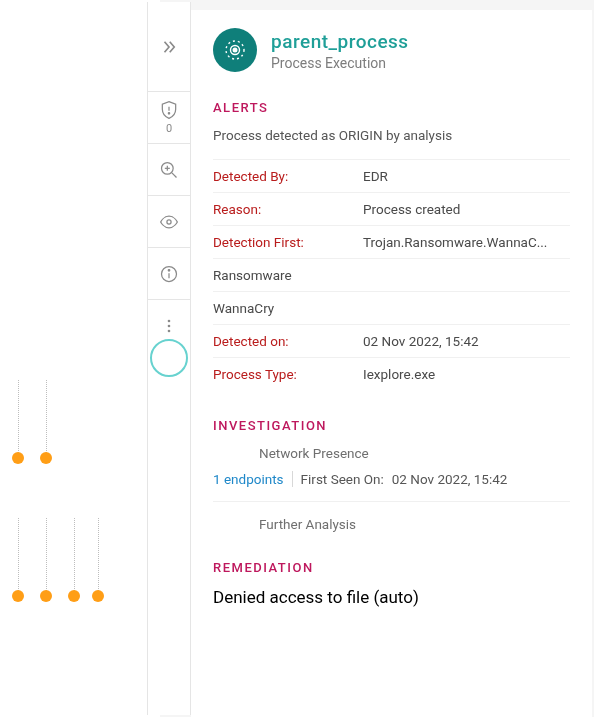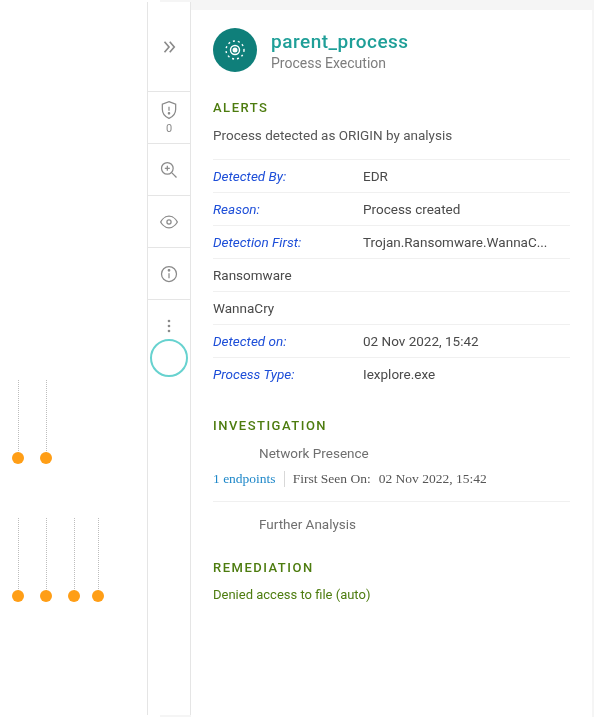--- a/index.html
+++ b/index.html
@@ -117,42 +117,41 @@
     letter-spacing: 0.5px;
   }
   .proc-sub {
     color: #7d7d7d;
     font-size: 14px;
     margin-top: 2px;
   }
   .section-title {
     font-size: 13px;
     letter-spacing: 1.5px;
-    color: #4d7c0f;
+    color: #be185d;
     font-weight: 500;
     margin-bottom: 12px;
   }
   .origin-line {
     font-size: 13.5px;
     color: #565656;
     margin-bottom: 16px;
   }
   .kv-row {
     display: flex;
     padding: 8px 0;
     border-top: 1px solid #f0f0f0;
     font-size: 13.5px;
     color: #565656;
   }
   .kv-row:first-of-type { border-top: 1px solid #f0f0f0; }
   .kv-key {
     width: 150px;
-    color: #1d4ed8;
+    color: #b91c1c;
     flex-shrink: 0;
-    font-style: italic;
   }
   .kv-val {
     color: #4a4a4a;
     white-space: nowrap;
     overflow: hidden;
     text-overflow: ellipsis;
   }
   .section {
     margin-top: 28px;
   }
@@ -162,39 +161,38 @@
     margin-bottom: 10px;
     margin-left: 46px;
   }
   .inline-row {
     display: flex;
     align-items: center;
     gap: 8px;
     font-size: 13.5px;
     color: #565656;
     margin-bottom: 14px;
-    font-family: Liberation Serif, serif;
   }
   .inline-row .link {
     color: #1f88c9;
     cursor: pointer;
   }
   .sep {
     width: 1px;
     height: 16px;
     background: #d8d8d8;
   }
   .hr {
     border: none;
     border-top: 1px solid #f0f0f0;
     margin: 10px 0 14px 0;
   }
   .remed-text {
-    font-size: 13px;
-    color: #4d7c0f;
+    font-size: 17px;
+    color: #000000;
   }
 </style>
 </head>
 <body>
 
 <div class="graph-bg">
   <div class="line" style="left:18px; top:380px; height:75px;"></div>
   <div class="line" style="left:46px; top:380px; height:75px;"></div>
   <div class="dot" style="left:12px; top:452px;"></div>
   <div class="dot" style="left:40px; top:452px;"></div>

